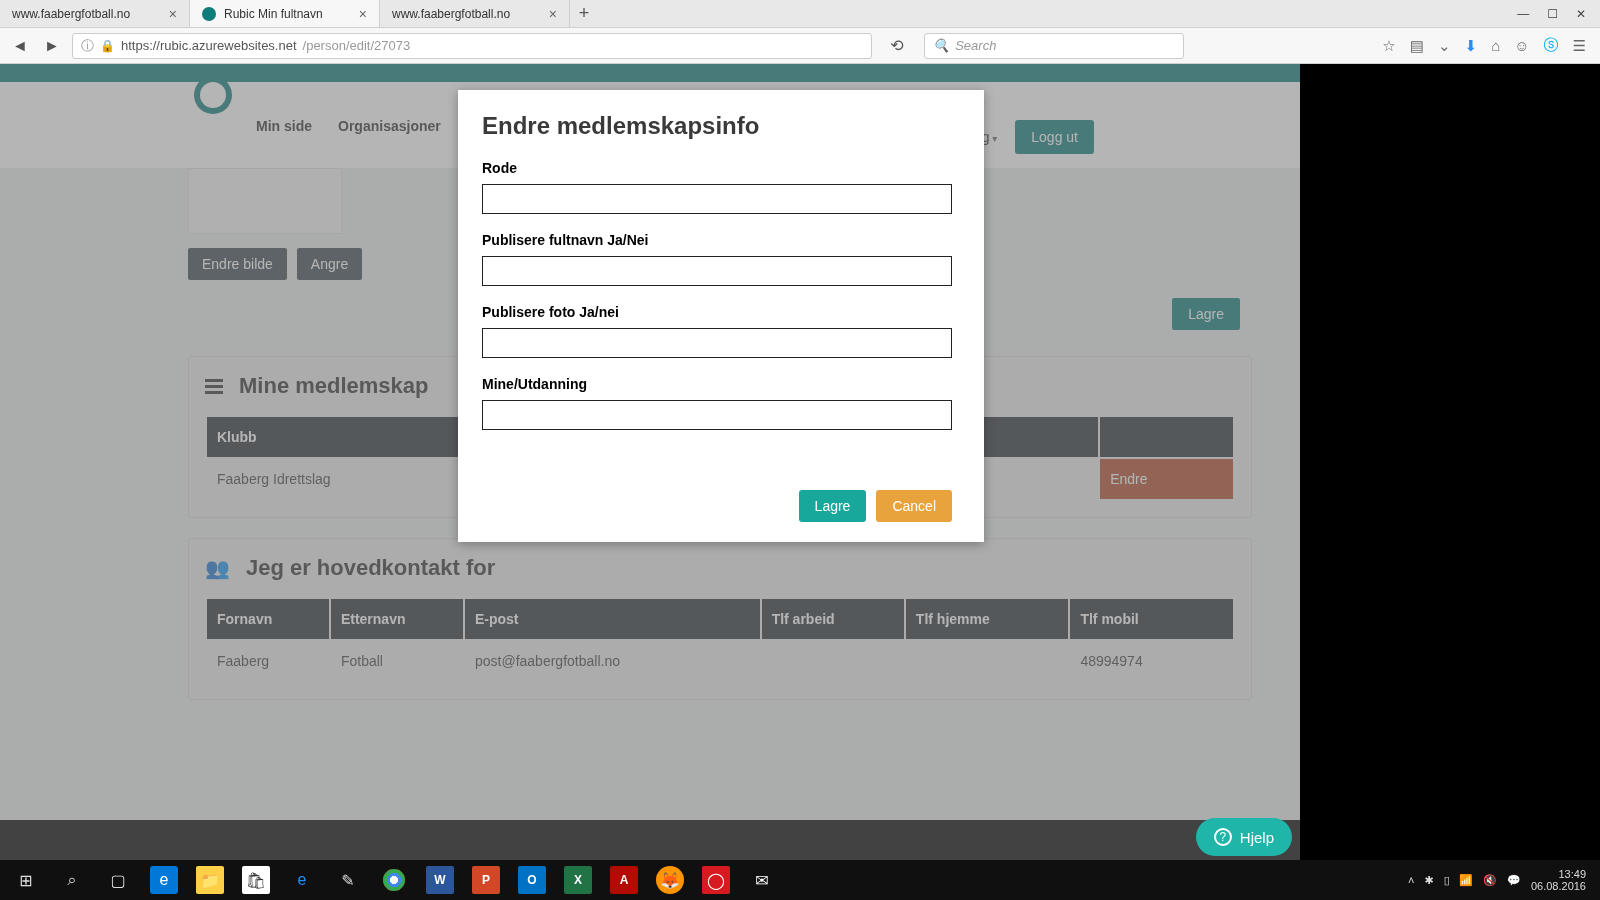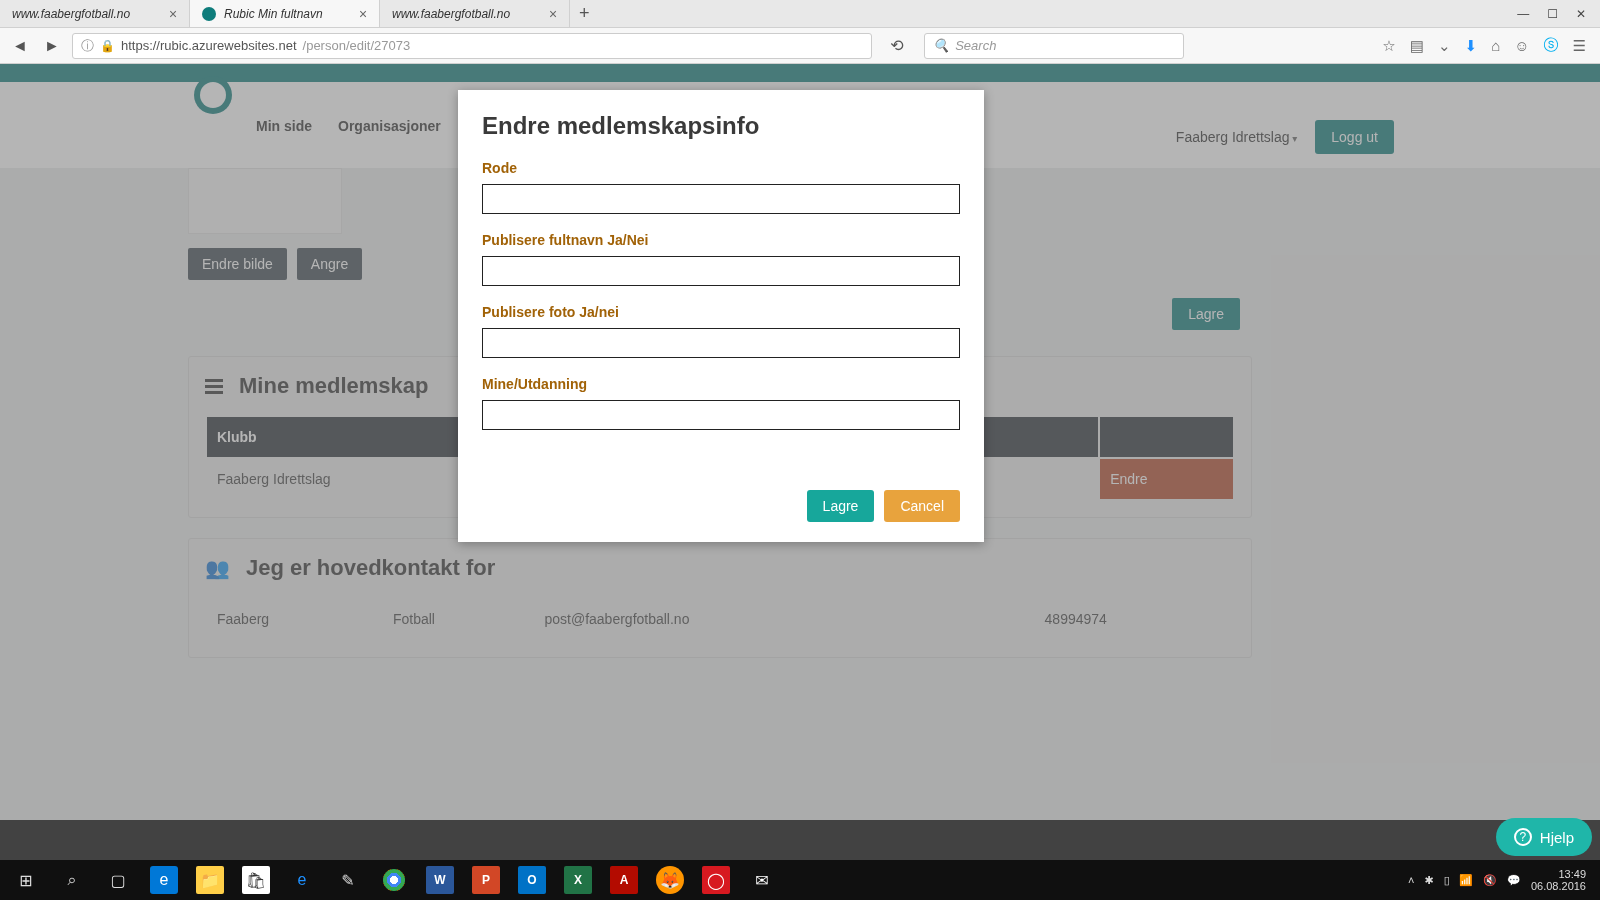--- a/index.html
+++ b/index.html
@@ -1,19 +1,19 @@
 <!DOCTYPE html>
 <html><head>
 <meta charset="utf-8">
 <style>
   * { box-sizing: border-box; margin: 0; padding: 0; font-family: "Segoe UI", Arial, sans-serif; }
   html, body { width: 1600px; height: 900px; overflow: hidden; background: #000; }
   
   .titlebar { background: #e8e8e8; height: 28px; display: flex; align-items: stretch; border-bottom: 1px solid #d0d0d0; }
-  .tabs { display: flex; flex: 1; font-style: italic; }
+  .tabs { display: flex; flex: 1; }
   .tab { display: flex; align-items: center; padding: 0 12px; border-right: 1px solid #d0d0d0; min-width: 190px; gap: 8px; font-size: 12px; color: #333; position: relative; }
   .tab.active { background: #f7f7f7; }
   .tab .favicon { width: 14px; height: 14px; border-radius: 50%; background: #0e7c7b; display: inline-block; }
   .tab .close { margin-left: auto; color: #666; font-size: 14px; }
   .newtab { width: 28px; display: flex; align-items: center; justify-content: center; color: #555; font-size: 18px; }
   .wincontrols { display: flex; align-items: center; gap: 18px; padding: 0 14px; color: #444; font-size: 12px; }
   .wincontrols span { cursor: default; }
 
   .toolbar { background: #f7f7f7; height: 36px; display: flex; align-items: center; padding: 0 8px; gap: 8px; border-bottom: 1px solid #d0d0d0; }
   .navbtn { width: 24px; height: 24px; display: flex; align-items: center; justify-content: center; color: #555; border-radius: 3px; }
@@ -21,21 +21,21 @@
   .urlbar .lock { color: #4caf50; font-size: 12px; }
   .urlbar .host { color: #555; }
   .urlbar .path { color: #999; }
   .reloadbtn { margin-left: 6px; width: 22px; text-align: center; color: #555; }
   .searchbar { flex: 0 0 260px; margin-left: 8px; height: 26px; border: 1px solid #ccc; border-radius: 3px; display: flex; align-items: center; padding: 0 8px; background: #fff; color: #999; font-size: 13px; font-style: italic; gap: 6px; }
   .rightIcons { margin-left: auto; display: flex; gap: 14px; align-items: center; color: #666; font-size: 15px; padding-right: 6px; }
   .rightIcons .dl { color: #1e90ff; }
   .rightIcons .skype { color: #00aff0; }
 
   
-  .viewport { position: relative; width: 1600px; height: calc(900px - 28px - 36px - 40px); background: #e9eaea; overflow: hidden; }
+  .viewport { position: relative; width: 1300px; height: calc(900px - 28px - 36px - 40px); background: #e9eaea; overflow: hidden; }
 
   
   .tealstrip { position: absolute; top: 0; left: 0; right: 0; height: 18px; background: #0e7c7b; }
 
   .navshadow { position: absolute; top: 18px; left: 0; right: 0; height: 86px; background: #fff; }
   .logo { position: absolute; top: 12px; left: 194px; width: 38px; height: 38px; border-radius: 50%; background: #0e7c7b; }
   .logo::after { content: ""; position: absolute; inset: 6px; border-radius: 50%; background: #fff; }
   .navmenu { position: absolute; top: 54px; left: 256px; display: flex; gap: 26px; font-weight: 600; color: #333; font-size: 14px; }
   .navright { position: absolute; top: 56px; right: 206px; display: flex; align-items: center; gap: 18px; font-size: 14px; color: #333; }
   .logout { background: #0e7c7b; color: #fff; padding: 9px 16px; border-radius: 3px; font-size: 14px; }
@@ -54,24 +54,24 @@
   .hambars i { width: 18px; height: 3px; background: #333; display: block; }
   .usersicon { font-size: 20px; color: #333; }
 
   .ptable { width: 100%; margin-top: 16px; border-spacing: 2px; }
   .ptable th { background: #2b3138; color: #fff; text-align: left; padding: 12px 10px; font-size: 14px; font-weight: 600; }
   .ptable td { background: #ececec; padding: 12px 10px; font-size: 14px; color: #444; }
   .ptable td.endre { background: #b44a2b; color: #fff; text-align: left; }
 
   
   .overlay { position: absolute; inset: 0; background: rgba(120,120,120,0.55); }
-  .modal { position: absolute; top: 26px; left: 458px; width: 526px; background: #fff; padding: 22px 24px 20px 24px; box-shadow: 0 2px 10px rgba(0,0,0,0.3); }
+  .modal { position: absolute; top: 26px; left: 458px; width: 526px; background: #fff; padding: 22px 32px 20px 24px; box-shadow: 0 2px 10px rgba(0,0,0,0.3); }
   .modal h1 { font-size: 24px; font-weight: 700; color: #3a3a3a; margin-bottom: 20px; }
   .field { margin-bottom: 18px; }
-  .field label { display: block; font-weight: 700; font-size: 14px; color: #a16207; margin-bottom: 8px; }
+  .field label { display: block; font-weight: 700; font-size: 14px; color: #000000; margin-bottom: 8px; }
   .field input { width: 100%; height: 30px; border: 1.5px solid #222; padding: 0 6px; font-size: 14px; }
   .modalbtns { display: flex; justify-content: flex-end; gap: 10px; margin-top: 60px; }
   .mbtn { padding: 8px 16px; border-radius: 3px; color: #fff; font-size: 14px; border: none; }
   .mbtn.save { background: #17a79b; }
   .mbtn.cancel { background: #e8a33d; }
 
   .helpfab { position: absolute; right: 8px; bottom: 4px; background: #1fb6a9; color: #fff; padding: 10px 18px; border-radius: 22px; font-size: 15px; display: flex; align-items: center; gap: 8px; }
   .helpfab .q { width: 18px; height: 18px; border: 2px solid #fff; border-radius: 50%; display: inline-flex; align-items: center; justify-content: center; font-size: 12px; }
 
   .footerblack { position: absolute; left: 0; right: 0; bottom: 0; height: 40px; background: #000; }
@@ -195,20 +195,28 @@
         </table>
     </div>
 
     <div class="panel" style="margin-top:20px">
       <h2>
         <span class="usersicon">👥</span>
         <span>Jeg er hovedkontakt for</span>
       </h2>
       <table class="ptable">
         <tbody>
+            <tr>
+          <th style="width:12%">Fornavn</th>
+          <th style="width:13%">Etternavn</th>
+          <th style="width:29%">E-post</th>
+          <th style="width:14%">Tlf arbeid</th>
+          <th style="width:16%">Tlf hjemme</th>
+          <th style="width:16%">Tlf mobil</th>
+        </tr>
         <tr>
           <td>Faaberg</td>
           <td>Fotball</td>
           <td>post@faabergfotball.no</td>
           <td></td>
           <td></td>
           <td>48994974</td>
         </tr>
       </tbody>
         </table>

